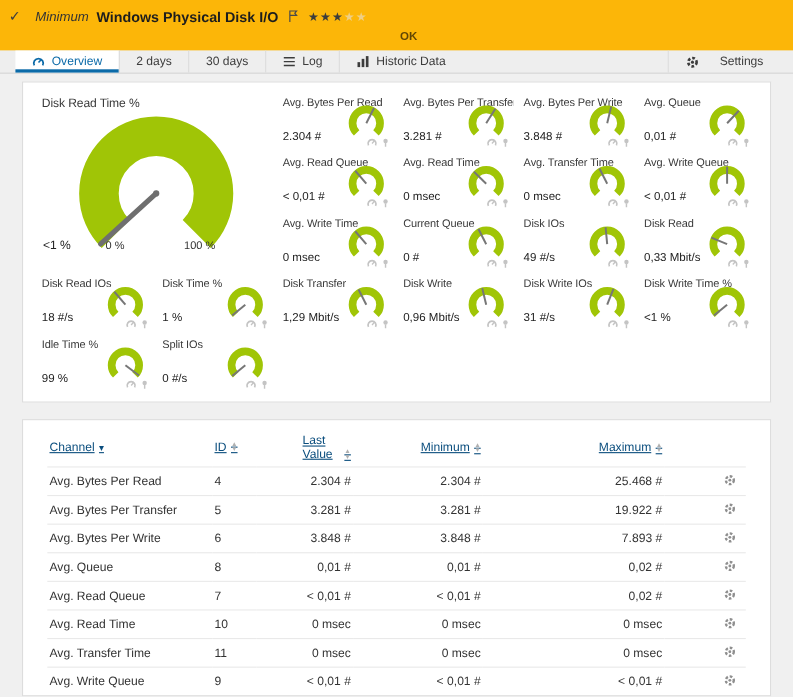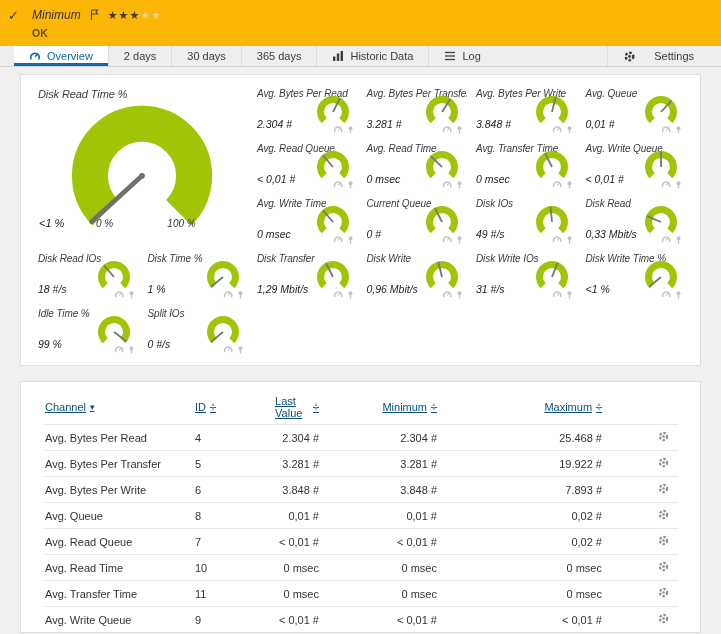--- a/index.html
+++ b/index.html
@@ -11,31 +11,31 @@
   
   .topbar { height:46px; background:var(--header-bg,#fcb608); padding:5px 10px 0 8px; box-sizing:border-box; }
   .line1 { display:flex; align-items:center; height:20px; }
   .check { font-size:13px; font-weight:bold; color:#3e3e3e; width:16px; }
   .kind  { font-style:italic; font-size:12px; color:#333; margin-left:8px; }
   .sensor-title { font-size:13px; font-weight:bold; color:#1d1d1d; margin-left:7px; }
   .flagwrap { margin-left:9px; display:flex; align-items:flex-start; }
   .stars { margin-left:9px; font-size:11px; letter-spacing:1px; cursor:pointer; }
   .stars-filled { color:#3c3c3c; }
   .stars-empty  { color:#eecf86; }
-  .status-line { margin:2px 0 0 24px; font-size:10.5px; font-weight:bold; color:rgba(0,0,0,0.62); }
+  .status-line { margin:2px 0 0 24px; font-size:10.5px; font-weight:bold; color:rgba(0,0,0,0.62);text-align:center; }
   
   .tabs { height:21px; display:flex; align-items:stretch; background:#eeeeee; border-bottom:1px solid #d4d4d4; padding:0 12px 0 14px; box-sizing:border-box; }
   .tab { display:flex; align-items:center; gap:6px; padding:0 15px; color:#3c3c3c; cursor:pointer; border-left:1px solid #dcdcdc; position:relative; white-space:nowrap; }
   .tab:first-child { border-left:none; }
   .tab.active { background:#fff; color:var(--tab-blue,#0b6aa8); }
   .tab.active::after { content:''; position:absolute; left:0; right:0; bottom:0; height:3px; background:var(--tab-blue,#0b6aa8); }
   .tab-settings { margin-left:auto;gap:18px; }
   
   .panel { background:#fff; border:1px solid #ddd; margin:0 20px; box-sizing:border-box; }
-  .gauges-panel { margin-top:7px;font-style:italic; }
+  .gauges-panel { margin-top:7px; }
   .table-panel { margin-top:15px; padding:8px 22px 0 22px; }
   
   .gauge-grid { display:grid; grid-template-columns:repeat(6,1fr); grid-auto-rows:50px; gap:5px 6px; padding:10px 14px; }
   .gauge-cell { position:relative; overflow:hidden; cursor:pointer; }
   .g-name { font-size:10px; color:#3a3a3a; padding:3px 2px 0 3px; white-space:nowrap; overflow:hidden; letter-spacing:-0.1px; }
   .g-value { position:absolute; left:3px; bottom:5px; font-size:10.5px; color:#222; white-space:nowrap; }
   .mini-gauge { position:absolute; right:5px; top:10px; }
   .g-icons { position:absolute; right:3px; bottom:1px; display:flex; gap:3px; align-items:center; }
   .arc { stroke:var(--gauge-green,#a0c506); }
   
@@ -45,37 +45,38 @@
   .bg-min, .bg-max { position:absolute; bottom:16px; transform:translateX(-50%); font-size:10px; color:#333; }
   .bg-min { left:calc(50% - 37px); }
   .bg-max { left:calc(50% + 40px); }
   .big-gauge .g-value { bottom:16px; left:4px; font-size:11px; }
   
   table { width:100%; border-collapse:collapse; table-layout:fixed; }
   th { font-weight:normal; color:var(--table-header-blue,#0b4e7e); height:34px; vertical-align:middle; padding:0 2px; }
   td { height:25px; padding:0 2px; border-top:1px solid #e9e9e9; color:#333; }
   thead tr { border-bottom:1px solid #c9c9c9; }
   .th-inner { display:flex; align-items:center; gap:4px;text-decoration:underline; }
-  .th-inner.right { justify-content:flex-end; }
+  .th-inner.right { justify-content:flex-end;align-items:flex-end; }
   .num { text-align:right; }
   .sort-active { font-size:9px; color:var(--table-header-blue,#0b4e7e); }
   .sorticons { display:flex; flex-direction:column; color:#b0b0b0; font-size:6px; line-height:5px; }
   .lv-label { display:inline-block; max-width:34px; line-height:12px; text-align:left; }
   .col-gear { text-align:right; padding-right:8px; }
   tbody tr { cursor:pointer; }
 </style>
 </head>
 <body>
 
 <div>
 
   <header class="topbar">
     <div class="line1">
       <span class="check">✓</span>
       <span class="kind">Minimum</span>
+      <span class="sensor-title">Windows Physical Disk I/O</span>
       <span class="flagwrap">
         <svg width="9" height="12" viewBox="0 0 9 12">
             <path d="M1.5 11 L1.5 1 H7.6 L6 3 L7.6 5 H1.5" fill="none" stroke="#4a4a4a" stroke-width="1.1"></path>
           </svg>
       </span>
       <span class="stars">
         <span class="stars-filled">★★★</span><span class="stars-empty">★★</span>
       </span>
     </div>
     <div class="status-line">OK</div>
@@ -89,39 +90,36 @@
         </svg>
       <span>Overview</span>
     </div>
     <div class="tab">
       <span>2 days</span>
     </div>
     <div class="tab">
       <span>30 days</span>
     </div>
     <div class="tab">
-      <span>365 days</span>
+      <svg width="12" height="12" viewBox="0 0 12 12">
+          <g stroke="currentColor" stroke-width="1.3">
+            <line x1="1" y1="2.5" x2="11" y2="2.5"></line>
+            <line x1="1" y1="6" x2="11" y2="6"></line>
+            <line x1="1" y1="9.5" x2="11" y2="9.5"></line>
+          </g>
+        </svg>
+      <span>Log</span>
     </div>
     <div class="tab">
       <svg width="12" height="12" viewBox="0 0 12 12">
           <rect x="1" y="6.5" width="2.4" height="4.5" fill="currentColor"></rect>
           <rect x="4.8" y="3.5" width="2.4" height="7.5" fill="currentColor"></rect>
           <rect x="8.6" y="1" width="2.4" height="10" fill="currentColor"></rect>
         </svg>
       <span>Historic Data</span>
-    </div>
-    <div class="tab">
-      <svg width="12" height="12" viewBox="0 0 12 12">
-          <g stroke="currentColor" stroke-width="1.3">
-            <line x1="1" y1="2.5" x2="11" y2="2.5"></line>
-            <line x1="1" y1="6" x2="11" y2="6"></line>
-            <line x1="1" y1="9.5" x2="11" y2="9.5"></line>
-          </g>
-        </svg>
-      <span>Log</span>
     </div>
     <div class="tab tab-settings">
       <svg width="13" height="13" viewBox="0 0 13 13">
           <circle cx="6.5" cy="6.5" r="3.8" fill="none" stroke="currentColor" stroke-width="2.4" stroke-dasharray="2.5 1.8"></circle>
           <circle cx="6.5" cy="6.5" r="1.4" fill="currentColor"></circle>
         </svg>
       <span>Settings</span>
     </div>
   </nav>
 

